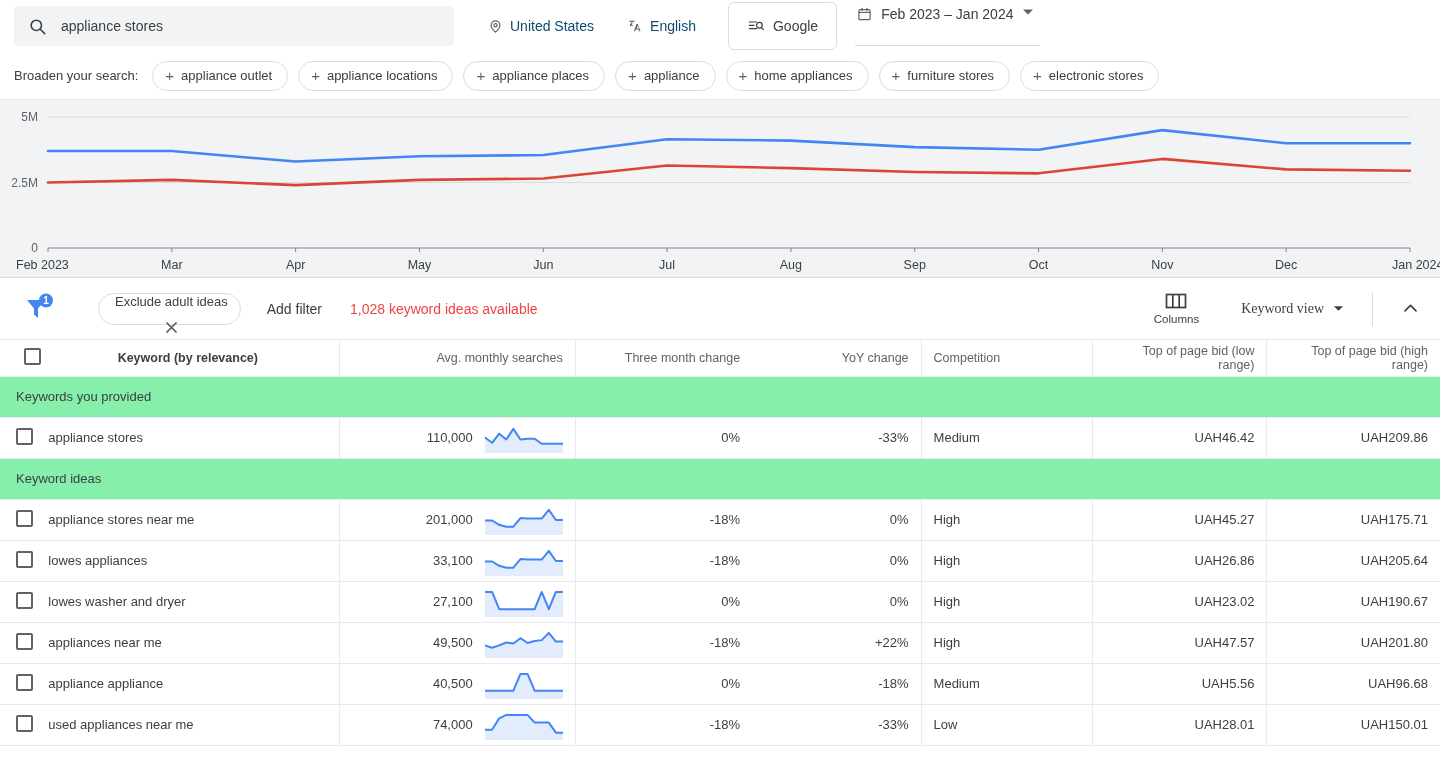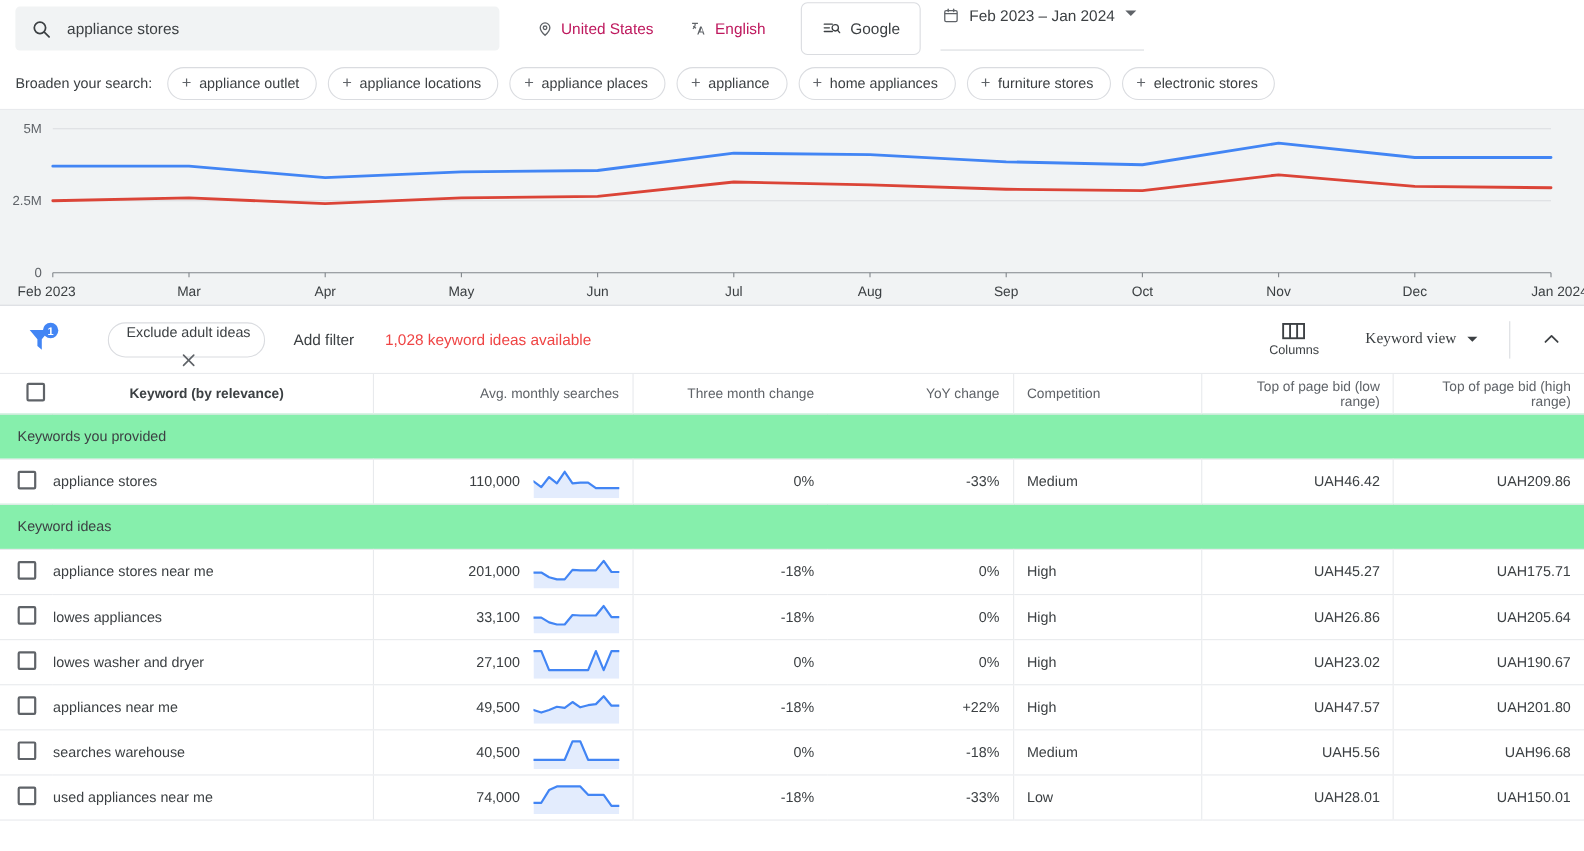--- a/index.html
+++ b/index.html
@@ -25,21 +25,21 @@
     border-radius: 4px;
     display: flex; align-items: center;
     padding: 0 14px;
     gap: 14px;
   }
   .searchbox .stext { font-size: 14px; color: #3c4043; }
   .svgicon { display: block; }
 
   .topitem {
     display: flex; align-items: center; gap: 7px;
-    font-size: 14px; color: #be185d;
+    font-size: 14px; color: #0c4a6e;
     height: 40px; padding: 0 10px;
     cursor: pointer;
   }
   .loc { margin-left: 24px; }
   .lang { margin-left: 12px; }
 
   .network {
     margin-left: 22px;
     height: 48px;
     border: 1px solid #dadce0;
@@ -471,21 +471,21 @@
           </span>
         </td>
         <td class="c-3mo">-18%</td>
         <td class="c-yoy">+22%</td>
         <td class="c-comp">High</td>
         <td class="c-low">UAH47.57</td>
         <td class="c-high">UAH201.80</td>
       </tr>
       <tr>
         <td class="c-check"><span class="cbox"></span></td>
-        <td class="c-kw">searches warehouse</td>
+        <td class="c-kw">appliance appliance</td>
         <td class="c-avg">
           <span class="avgcell">
             <span class="num">40,500</span>
             <svg class="spark" width="78" height="30" viewBox="0 0 78 30">
               <path d="M0 21.72L7.090909090909091 21.72L14.181818181818182 21.72L21.272727272727273 21.72L28.363636363636363 21.72L35.45454545454545 4.919999999999998L42.54545454545455 4.919999999999998L49.63636363636363 21.72L56.72727272727273 21.72L63.81818181818182 21.72L70.9090909090909 21.72L78 21.72L78 30L0 30Z" fill="#e3ecfd"></path>
               <path d="M0 21.72 L7.090909090909091 21.72 L14.181818181818182 21.72 L21.272727272727273 21.72 L28.363636363636363 21.72 L35.45454545454545 4.919999999999998 L42.54545454545455 4.919999999999998 L49.63636363636363 21.72 L56.72727272727273 21.72 L63.81818181818182 21.72 L70.9090909090909 21.72 L78 21.72" fill="none" stroke="#4285f4" stroke-width="2" stroke-linejoin="round" stroke-linecap="round"></path>
             </svg>
           </span>
         </td>
         <td class="c-3mo">0%</td>

